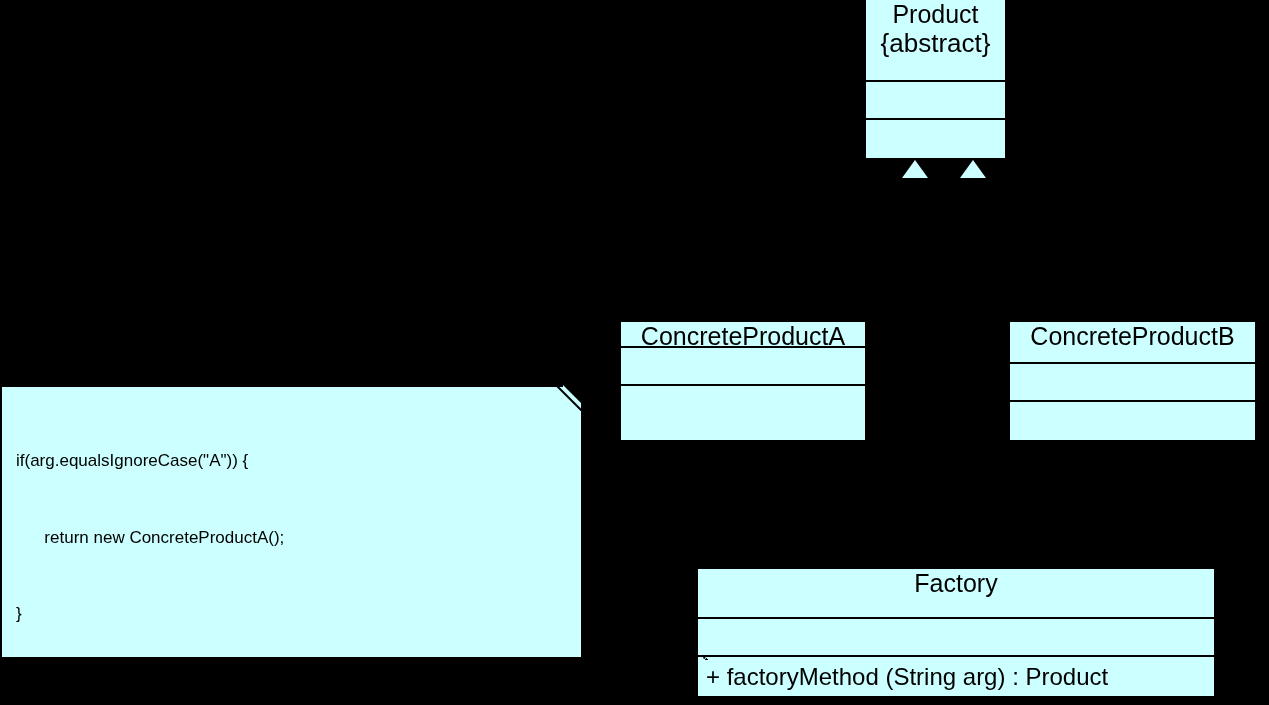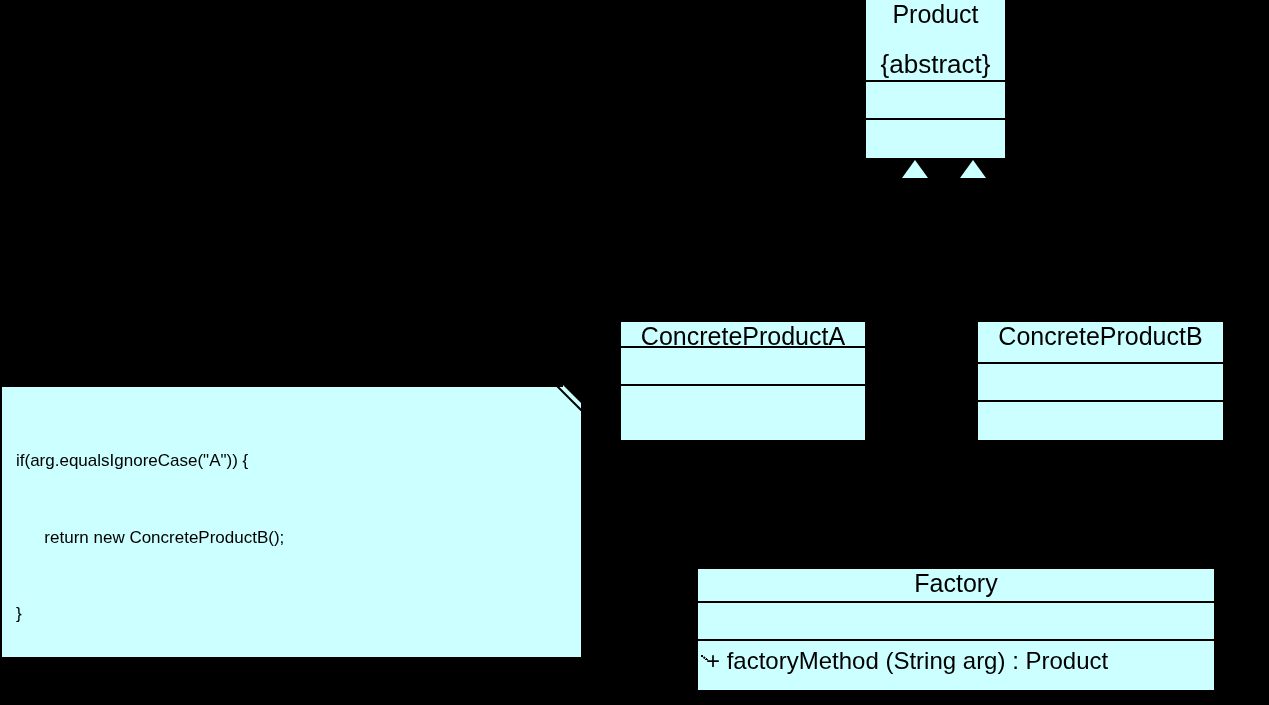--- a/index.html
+++ b/index.html
@@ -27,21 +27,21 @@
     box-sizing: border-box;
     background: #ccffff;
     display: flex;
     align-items: center;
     overflow: hidden;
   }
   .uml-compartment.divider-top {
     border-top: 2px solid #000000;
   }
   .uml-name-compartment {
-    justify-content: space-between;
+    justify-content: flex-start;
     flex-direction: column;
     text-align: center;
   }
   .uml-class-name {
     color: #000000;
     font-size: 25px;
     line-height: 1.15;
     white-space: nowrap;
   }
   .uml-stereotype {
@@ -163,45 +163,45 @@
   <div class="gen-arrow" style="left:960px; top:160px;"></div>
 
   <div class="uml-class" style="left:619px; top:320px; width:248px; height:122px;">
     <div class="uml-compartment uml-name-compartment" style="height:24px;">
       <div class="uml-class-name">ConcreteProductA</div>
     </div>
     <div class="uml-compartment divider-top" style="height:38px;"></div>
     <div class="uml-compartment divider-top" style="height:40px;"></div>
   </div>
 
-  <div class="uml-class" style="left:976px; top:320px; width:249px; height:122px;">
+  <div class="uml-class" style="left:1008px; top:320px; width:249px; height:122px;">
     <div class="uml-compartment uml-name-compartment" style="height:40px;">
       <div class="uml-class-name">ConcreteProductB</div>
     </div>
     <div class="uml-compartment divider-top" style="height:38px;"></div>
     <div class="uml-compartment divider-top" style="height:40px;"></div>
   </div>
 
   <div class="uml-class" style="left:696px; top:567px; width:520px; height:125px;">
-    <div class="uml-compartment uml-name-compartment" style="height:32px;">
+    <div class="uml-compartment uml-name-compartment" style="height:48px;">
       <div class="uml-class-name">Factory</div>
     </div>
     <div class="uml-compartment divider-top" style="height:38px;"></div>
     <div class="uml-compartment divider-top uml-member" style="height:41px;">
       <span>+ factoryMethod (String arg)  : Product</span>
     </div>
   </div>
 
   <div class="uml-note" style="left:0px; top:385px; width:583px; height:274px;">
     <div class="uml-note-topedge" style="width:565px;"></div>
     <div class="uml-note-fold"></div>
     <div class="uml-note-fold-edge"></div>
     <div class="uml-note-body">
       <div class="note-line">if(arg.equalsIgnoreCase("A")) {</div>
-      <div class="note-line">      return new ConcreteProductB();</div>
+      <div class="note-line">      return new ConcreteProductA();</div>
       <div class="note-line">}</div>
       <div class="note-line">else if(arg.equalsIgnoreCase("B")) {</div>
       
       
       
       
       
     </div>
   </div>
 

